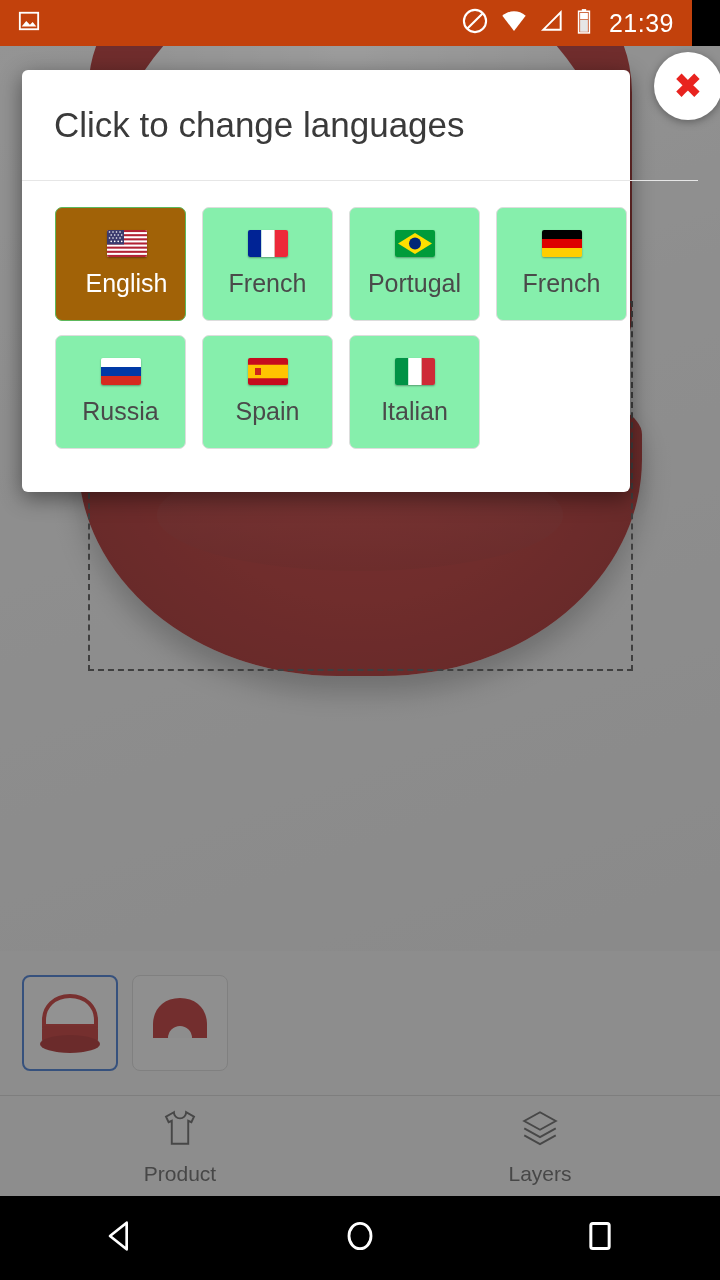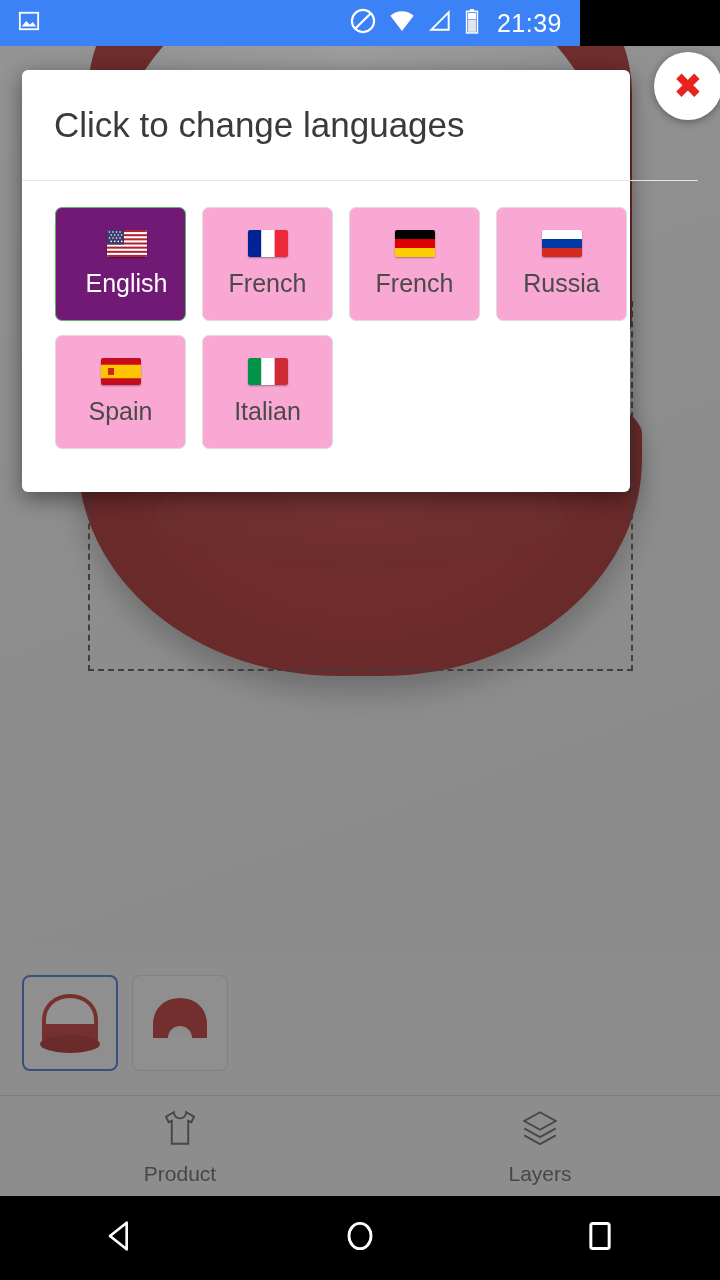--- a/index.html
+++ b/index.html
@@ -12,22 +12,22 @@
   #screen {
     position: relative;
     width: 720px; height: 1280px;
     background: #000;
     overflow: hidden;
   }
 
   
   #statusbar {
     position: absolute; left: 0; top: 0;
-    width: 580px; height: 46px;
-    background: #3b82f6;
+    width: 692px; height: 46px;
+    background: #c2410c;
     display: flex; align-items: center;
     padding: 0 18px;
   }
   #statusbar .left { display: flex; align-items: center; gap: 10px; }
   #statusbar .right { margin-left: auto; display: flex; align-items: center; gap: 11px; }
   .sb-icon { display: block; }
   #clock {
     color: #fff; font-size: 25px; font-weight: 400;
     letter-spacing: .5px; margin-left: 6px;
     font-family: "Liberation Sans", sans-serif;
@@ -168,28 +168,28 @@
   #lang-grid {
     position: absolute; left: 0; top: 111px;
     width: 676px; padding: 26px 28px 0 33px;
     display: flex; flex-wrap: wrap; gap: 14px 16px;
     align-content: flex-start;
   }
   .lang-btn {
     width: 131px; height: 114px;
     border: 1px solid #ddd;
     border-radius: 7px;
-    background: #f9a8d4;
+    background: #86efac;
     display: flex; flex-direction: column;
     align-items: center; justify-content: center;
     gap: 12px;
     cursor: pointer;
   }
   .lang-btn.active {
-    background: #701a75;
+    background: #a16207;
     border-color: #5cb85c;
     padding-left: 12px;
   }
   .lang-btn .lname {
     font-size: 25px; color: #4a4a4a;
     font-family: "Liberation Sans", sans-serif;
   }
   .lang-btn.active .lname { color: #fff; }
   .flag {
     width: 40px; height: 27px;
@@ -367,20 +367,30 @@
         <span class="flag">
           <svg width="40" height="27" viewBox="0 0 40 27">
               <rect width="13.34" height="27" fill="#002395"></rect>
               <rect x="13.34" width="13.33" height="27" fill="#fff"></rect>
               <rect x="26.67" width="13.33" height="27" fill="#ed2939"></rect>
             </svg>
         </span>
         <span class="lname">French</span>
       </div>
 
+      <div class="lang-btn">
+        <span class="flag">
+          <svg width="40" height="27" viewBox="0 0 40 27">
+              <rect width="40" height="27" fill="#009b3a"></rect>
+              <polygon points="20,3 37,13.5 20,24 3,13.5" fill="#fedf00"></polygon>
+              <circle cx="20" cy="13.5" r="6" fill="#002776"></circle>
+            </svg>
+        </span>
+        <span class="lname">Portugal</span>
+      </div>
 
       <div class="lang-btn">
         <span class="flag">
           <svg width="40" height="27" viewBox="0 0 40 27">
               <rect width="40" height="9" fill="#000"></rect>
               <rect y="9" width="40" height="9" fill="#dd0000"></rect>
               <rect y="18" width="40" height="9" fill="#ffce00"></rect>
             </svg>
         </span>
         <span class="lname">French</span>

